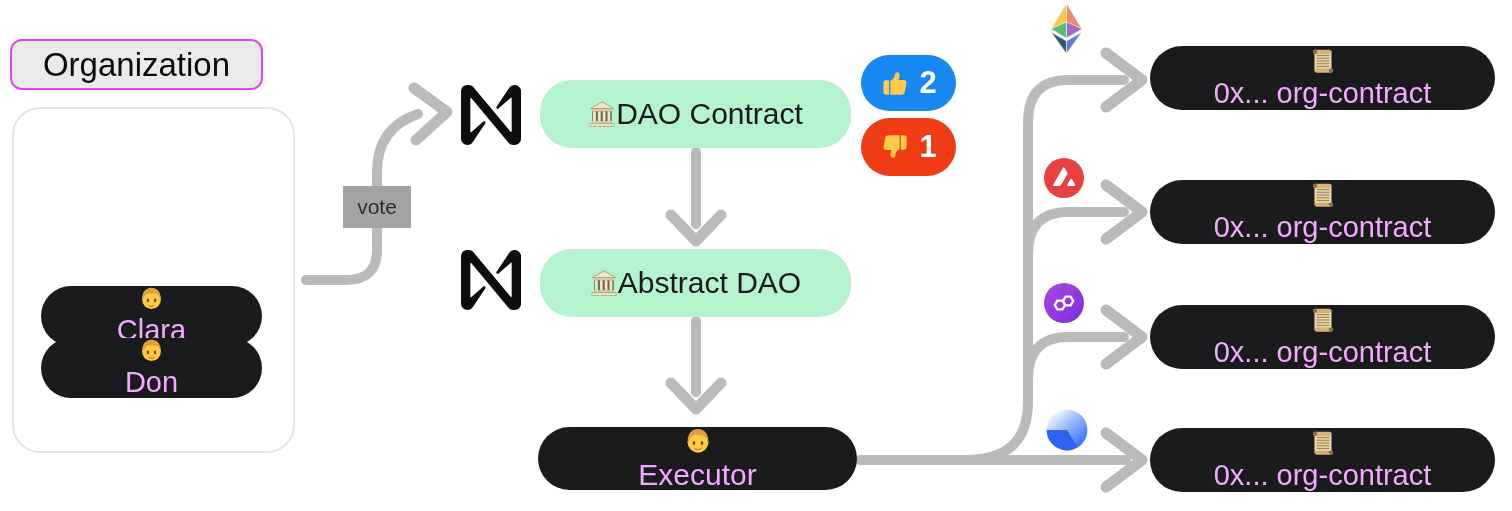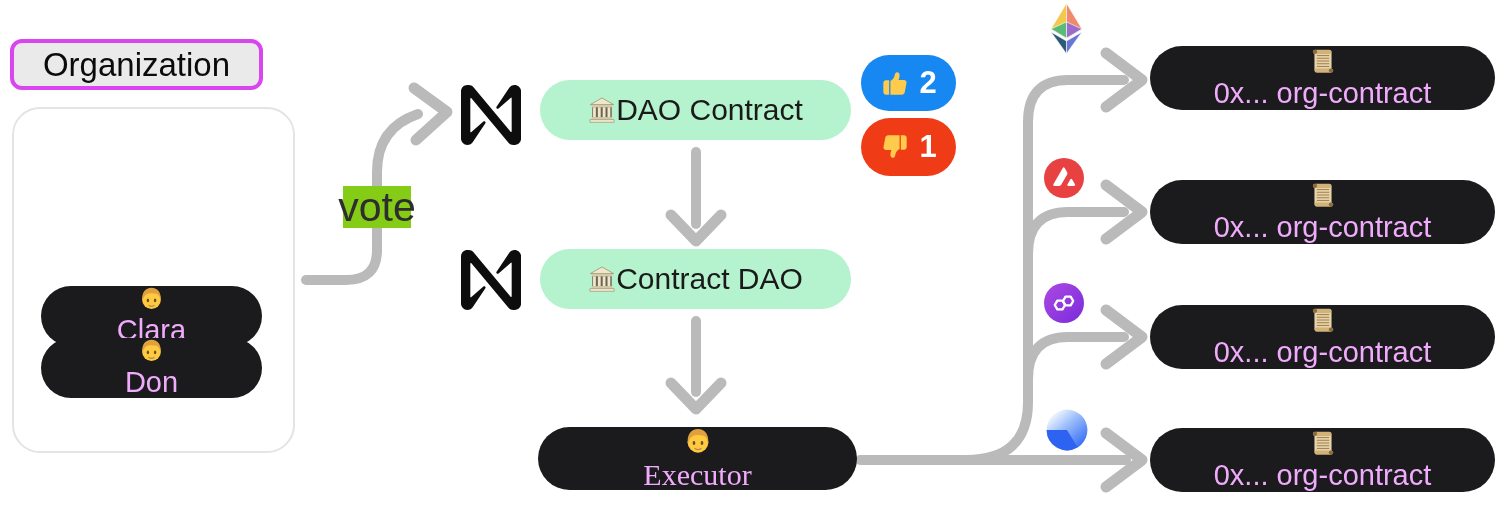--- a/index.html
+++ b/index.html
@@ -6,38 +6,38 @@
   #canvas{
     position:relative;width:1512px;height:511px;background:#fff;overflow:hidden;
     font-family:"Liberation Sans","DejaVu Sans",sans-serif;
   }
   #connectors{position:absolute;left:0;top:0;z-index:0;}
   .shaft{fill:none;stroke:#BABABA;stroke-width:10;stroke-linecap:round;stroke-linejoin:round;}
   .head{fill:none;stroke:#BABABA;stroke-width:11;stroke-linecap:round;stroke-linejoin:round;}
   .abs{position:absolute;z-index:1;box-sizing:border-box;}
   .flex{display:flex;align-items:center;justify-content:center;}
   .org-label{
-    left:10px;top:39px;width:253px;height:51px;background:#EAEAEA;border:4px solid #d946ef;
+    left:10px;top:39px;width:253px;height:51px;background:#EAEAEA;border:2px solid #d946ef;
     border-radius:12px;font-size:33px;font-weight:500;color:#0b0b0b;
   }
   .members-box{left:12px;top:107px;width:283px;height:346px;background:#fff;border:2px solid #E4E4E4;border-radius:28px;}
   .pill-dark{
     background:#1B1B1D;border-radius:32px;color:#f0abfc;font-size:29px;font-weight:500;gap:2px;flex-direction:column;
   }
   .member{left:41px;width:221px;height:60px;}
   .pill-green{
-    left:540px;width:311px;height:60px;background:#B5F2CE;border-radius:32px;
+    left:540px;width:311px;height:68px;background:#B5F2CE;border-radius:32px;
     color:#1a1a1a;font-size:30px;font-weight:500;
   }
-  .vote-label{left:343px;top:186px;width:68px;height:42px;background:#84cc16;z-index:2;
-    font-size:41px;font-weight:500;color:#2e2e2e;}
+  .vote-label{left:343px;top:186px;width:68px;height:42px;background:#a3a3a3;z-index:2;
+    font-size:21px;font-weight:500;color:#2e2e2e;}
   .badge{left:861px;width:95px;border-radius:29px;color:#fff;font-size:31px;font-weight:600;gap:9px;}
   .badge-up{top:55px;height:56px;background:#1787F2;}
   .badge-down{top:118px;height:58px;background:#EF3C17;}
-  .executor{left:538px;top:427px;width:319px;height:63px;font-size:30px;font-family:Liberation Serif, serif;}
+  .executor{left:538px;top:427px;width:319px;height:63px;font-size:30px;}
   .contract{left:1150px;width:345px;height:64px;font-size:29px;}
   .icon{display:inline-block;flex:none;}
   .rot180{transform:rotate(180deg);}
 </style>
 </head>
 <body>
 
 <svg style="position:absolute;width:0;height:0" aria-hidden="true">
   <defs>
     <linearGradient id="pg" x1="0" y1="0" x2="1" y2="1">
@@ -186,21 +186,21 @@
     <svg class="icon rot180" width="30" height="30">
         <use href="#sym-thumb"></use>
       </svg>
     <span>1</span>
   </div>
 
   <div class="abs flex pill-green" style="top:249px">
     <svg class="icon" width="28" height="28">
         <use href="#sym-building"></use>
       </svg>
-    <span>Contract DAO</span>
+    <span>Abstract DAO</span>
   </div>
 
   <div class="abs flex pill-dark executor">
     <svg class="icon" width="30" height="30">
         <use href="#sym-person"></use>
       </svg>
     <span>Executor</span>
   </div>
 
   <svg class="abs icon" style="left:1051px;top:3px" width="31" height="51">

